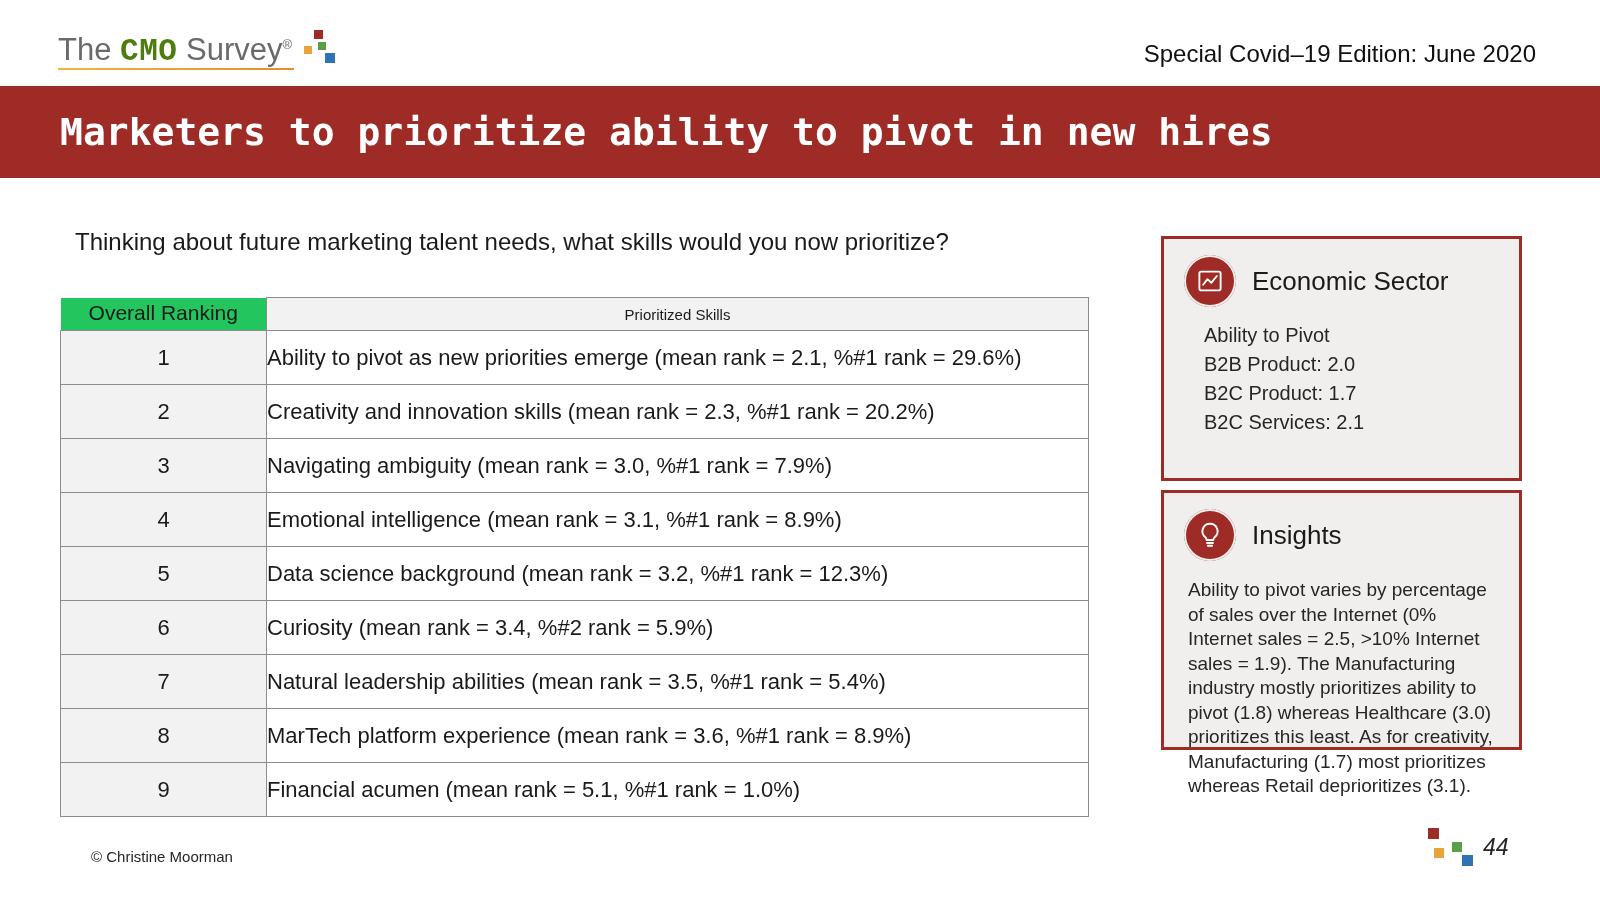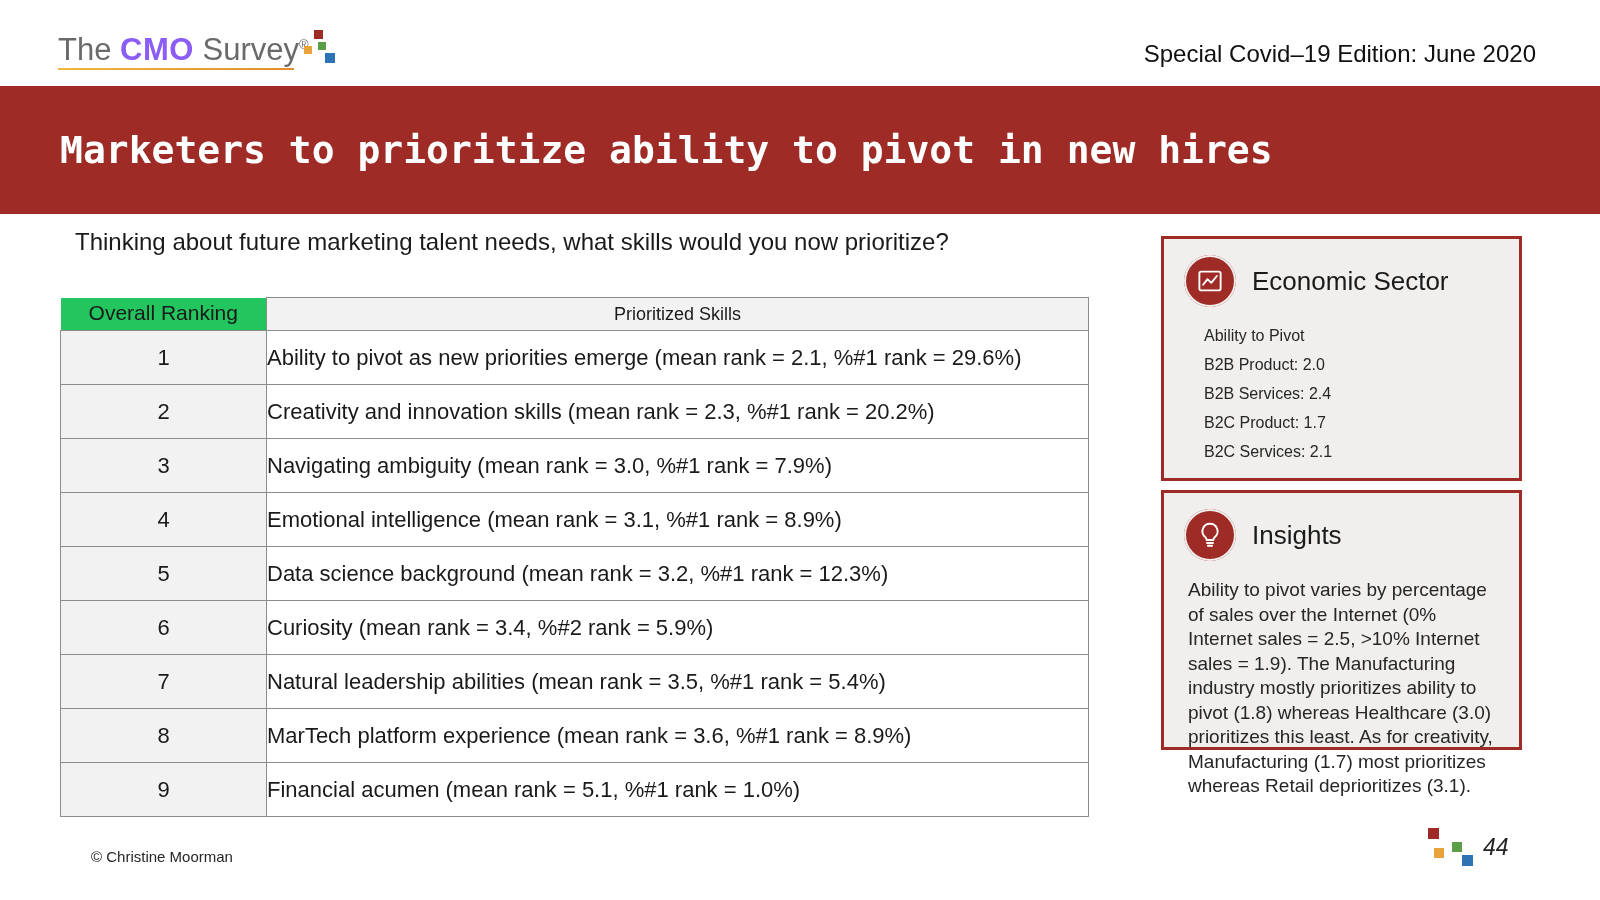--- a/index.html
+++ b/index.html
@@ -9,64 +9,64 @@
     background:#ffffff;
     overflow:hidden;
     color:#1a1a1a;
   }
   .slide { position:relative; width:1600px; height:900px; background:#fff; }
 
   
   .topbar { position:absolute; top:0; left:0; width:1600px; height:86px; background:#fff; }
   .logo { position:absolute; left:58px; top:28px; font-size:31px; line-height:34px; white-space:nowrap; }
   .logo-the, .logo-survey { color:#6a6a6a; font-weight:400; }
-  .logo-cmo { color:#8b5cf6; font-weight:700; letter-spacing:0.5px; }
+  .logo-cmo { color:#4d7c0f; font-weight:700; letter-spacing:0.5px;font-family:Liberation Mono, monospace; }
   .logo-reg { font-size:13px; color:#6a6a6a; vertical-align:super; }
   .logo-underline { position:absolute; left:0; top:40px; width:236px; height:2px;
     background:linear-gradient(to right,#f2b540,#e08f2e); }
   .logo-squares { position:absolute; left:246px; top:2px; width:34px; height:36px; display:block; }
   .sq { position:absolute; display:block; }
   .logo-squares .sq-red    { left:10px; top:0;    width:9px;  height:9px;  background:#9E2B25; }
   .logo-squares .sq-orange { left:0px;  top:16px; width:8px;  height:8px;  background:#E8A33D; }
   .logo-squares .sq-green  { left:14px; top:12px; width:8px;  height:8px;  background:#5B9E48; }
   .logo-squares .sq-blue   { left:21px; top:23px; width:10px; height:10px; background:#2E74B5; }
   .edition { position:absolute; right:64px; top:40px; font-size:24px; color:#111; }
 
   
-  .banner { position:absolute; top:86px; left:0; width:1600px; height:128px; background:#9E2B25;
+  .banner { position:absolute; top:86px; left:0; width:1600px; height:92px; background:#9E2B25;
     display:flex; align-items:center; }
   .banner h1 {
     margin-left:60px; color:#ffffff;
     font-family:"DejaVu Sans Mono","Liberation Mono",monospace;
     font-size:38px; font-weight:700; letter-spacing:0; white-space:nowrap;
   }
 
   
   .question { position:absolute; left:75px; top:228px; font-size:24px; color:#1a1a1a; }
 
   
   .skills-table { position:absolute; left:60px; top:297px; border-collapse:collapse; table-layout:fixed; }
   .skills-table th, .skills-table td { border:1px solid #8c8c8c; }
   th.rank-header { border:none; background:#22c55e; font-weight:400; font-size:21px;
     text-align:center; vertical-align:bottom; padding-bottom:5px; color:#1a1a1a; }
-  th.skills-header { background:#f2f2f2; font-weight:400; font-size:18px; height:33px;
+  th.skills-header { background:#f2f2f2; font-weight:400; font-size:15px; height:33px;
     text-align:center; color:#1a1a1a; }
   td.rank-cell { background:#f2f2f2; text-align:center; height:54px; font-size:22px; }
   td.skill-cell { background:#fff; font-size:22px; vertical-align:middle; }
 
   
   .panel { position:absolute; left:1161px; width:361px; background:#F0EFEE; border:3px solid #9E2B25; }
   .panel.econ { top:236px; height:245px; }
   .panel.insights { top:490px; height:260px; }
   .panel-header { display:flex; align-items:center; gap:16px; padding:16px 4px 0 20px; }
   .icon-circle { width:52px; height:52px; border-radius:50%; background:#9E2B25;
     display:flex; align-items:center; justify-content:center; flex-shrink:0;
     box-shadow:0 0 0 2px #F0EFEE inset; }
   .panel-title { font-size:26px; color:#1a1a1a; }
-  .econ-lines { padding:14px 0 0 40px; font-size:16px; color:#262626; line-height:29px; }
+  .econ-lines { padding:14px 0 0 40px; font-size:20px; color:#262626; line-height:29px; }
   .insights-text { padding:17px 20px 0 24px; font-size:19px; color:#262626; line-height:24.5px; }
 
   
   .footer-copyright { position:absolute; left:60px; top:848px; font-size:15px; color:#262626;margin-left:31px; }
   .footer-squares { position:absolute; left:1425px; top:828px; width:52px; height:44px; display:block; }
   .footer-squares .sq-red    { left:3px;  top:0;    width:11px; height:11px; background:#9E2B25; }
   .footer-squares .sq-orange { left:9px;  top:20px; width:10px; height:10px; background:#E8A33D; }
   .footer-squares .sq-green  { left:27px; top:14px; width:10px; height:10px; background:#5B9E48; }
   .footer-squares .sq-blue   { left:37px; top:27px; width:11px; height:11px; background:#2E74B5; }
   .page-number { position:absolute; left:1483px; top:834px; font-size:23px; color:#262626;font-style:italic; }
@@ -155,21 +155,20 @@
         <svg width="30" height="30" viewBox="0 0 24 24" fill="none" stroke="#ffffff" stroke-width="1.5" stroke-linecap="round" stroke-linejoin="round">
           <rect x="3.5" y="4.5" width="17" height="15" rx="1.5"></rect>
           <polyline points="6.5,15 10,10.5 13,13.5 17.5,8"></polyline>
         </svg>
       </span>
       <span class="panel-title">Economic Sector</span>
     </div>
     <div class="econ-lines">
       <div>Ability to Pivot</div>
       <div>B2B Product: 2.0</div>
-      <div>B2B Services: 2.4</div>
       <div>B2C Product: 1.7</div>
       <div>B2C Services: 2.1</div>
     </div>
   </aside>
 
   <aside class="panel insights">
     <div class="panel-header">
       <span class="icon-circle">
         <svg width="30" height="30" viewBox="0 0 24 24" fill="none" stroke="#ffffff" stroke-width="1.5" stroke-linecap="round" stroke-linejoin="round">
           <path d="M12 3a6 6 0 0 0-3.9 10.6c.8.7 1.2 1.5 1.2 2.4h5.4c0-.9.4-1.7 1.2-2.4A6 6 0 0 0 12 3z"></path>

